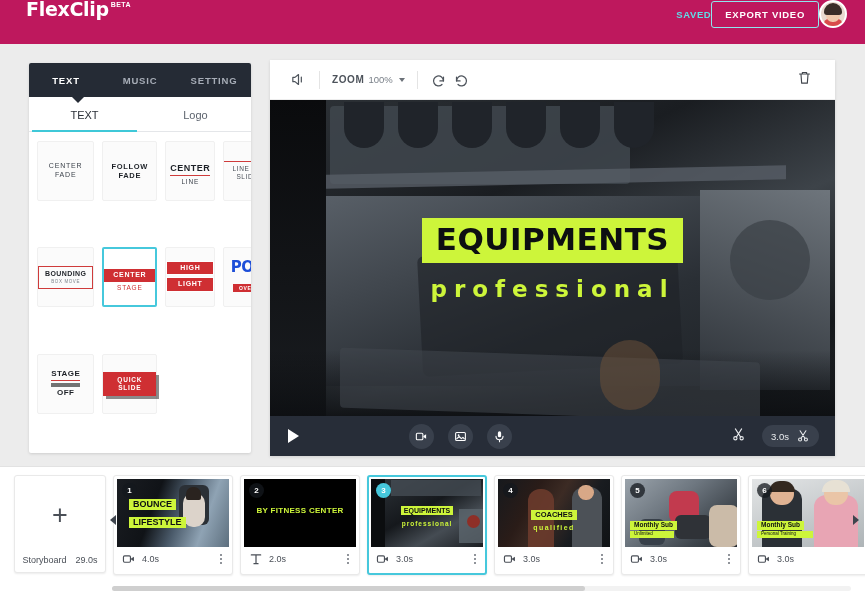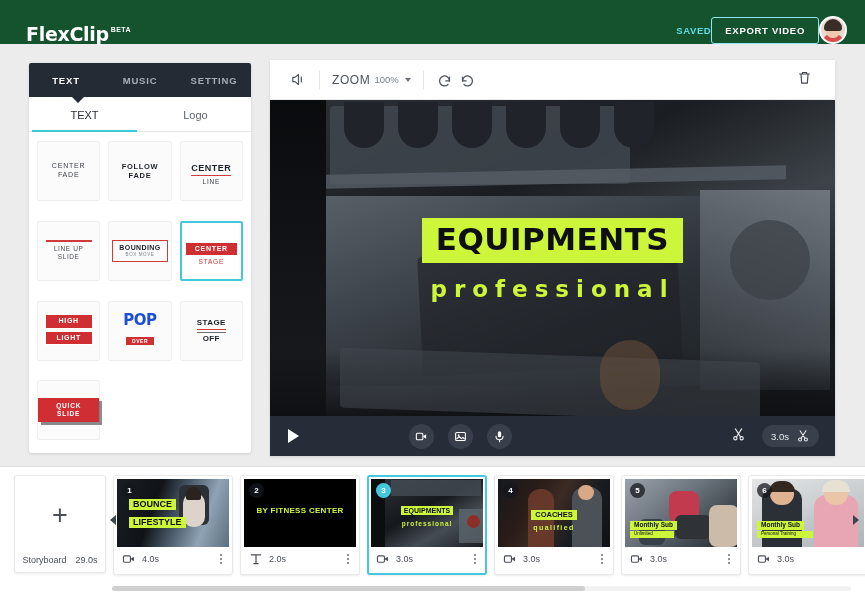--- a/index.html
+++ b/index.html
@@ -7,22 +7,22 @@
     width: 865px; height: 596px;
     background: #ececec;
     font-family: "Liberation Sans", sans-serif;
     overflow: hidden;
   }
   .app { position: relative; width: 865px; height: 596px; background: #ececec; }
 
   
   .header {
     position: absolute; left: 0; top: 0; width: 865px; height: 44px;
-    background: #14532d;
-    display: flex; align-items: flex-end;
+    background: #be185d;
+    display: flex; align-items: flex-start;
   }
   .logo-wrap { margin-left: 26px; display: flex; align-items: flex-start; }
   .logo {
     color: #ffffff; font-size: 19px; font-weight: bold;
     font-family: "DejaVu Sans", sans-serif; letter-spacing: -0.3px;
     line-height: 1;
   }
   .logo-beta {
     color: #ffffff; font-size: 7px; font-weight: bold; margin-left: 2px;
     letter-spacing: 0.4px; margin-top: 1px;
@@ -81,21 +81,21 @@
     cursor: pointer; position: relative; height: 100%;
     display: flex; align-items: center; justify-content: center;
   }
   .sub-tab.active { color: #2b3038; }
   .sub-tab.active::after {
     content: ""; position: absolute; bottom: -1px; left: 3px; right: 3px;
     height: 2px; background: #3fc8d8;
   }
   .preset-grid {
     padding: 9px 8px 0 8px; display: grid;
-    grid-template-columns: 1fr 1fr 1fr; gap: 8px;
+    grid-template-columns: 1fr 1fr 1fr 1fr; gap: 8px;
     height: 320px; overflow: hidden;
   }
   .preset {
     height: 60px; background: #fbfbfb; border: 1px solid #f0f0f0;
     border-radius: 2px; display: flex; align-items: center;
     justify-content: center; cursor: pointer; position: relative;
   }
   .preset.selected { border: 2px solid #46c8dc; background: #ffffff; }
   .pv { text-align: center; line-height: 1.25; }
 
@@ -121,39 +121,39 @@
     padding: 2px 0; width: 48px; letter-spacing: .7px; margin-bottom: 2px;
     border: 1px solid #ffffff;
   }
   .pv-pop-t { font-size: 15px; font-weight: bold; color: #1d4ed8;
     font-family: "DejaVu Sans", sans-serif; line-height: 1; letter-spacing: -.5px; }
   .pv-pop-b { background: #cf2f33; color: #fff; font-size: 5px; font-weight: bold;
     padding: 1px 6px; display: inline-block; letter-spacing: .6px; margin-top: 1px; }
   .pv-bounce-t { font-size: 8px; font-weight: bold; color: #1d2127; letter-spacing: .4px;
     border-bottom: 1.5px solid #cf3b3b; padding-bottom: 1px; }
   .pv-bounce-b { font-size: 8px; font-weight: bold; color: #1d2127; letter-spacing: .4px;
-    border-top: 1px solid #737373; padding-top: 1px; margin-top: 2px; }
+    border-top: 4px solid #737373; padding-top: 1px; margin-top: 2px; }
   .pv-quick {
     background: #cf2f33; color: #ffffff; font-size: 6.5px; font-weight: bold;
     padding: 4px 14px; letter-spacing: .8px; display: inline-block;
     box-shadow: 3px 3px 0 rgba(0,0,0,.45);
   }
 
   
   .stage {
     position: absolute; left: 270px; top: 60px; width: 565px; height: 396px;
     background: #ffffff; box-shadow: 0 1px 3px rgba(0,0,0,.12);
   }
   .stage-toolbar {
     height: 40px; display: flex; align-items: center;
     border-bottom: 1px solid #ededed; background: #ffffff;
   }
   .tb-item { display: flex; align-items: center; cursor: pointer; }
   .tb-sep { width: 1px; height: 18px; background: #e4e4e4; margin: 0 12px; }
-  .zoom-label { font-size: 12px; color: #4d535b; letter-spacing: .6px; font-weight: normal; }
+  .zoom-label { font-size: 10px; color: #4d535b; letter-spacing: .6px; font-weight: bold; }
   .zoom-val { font-size: 9.5px; color: #7a8089; margin-left: 4px; }
   .caret-dn {
     width: 0; height: 0; border-left: 3.5px solid transparent;
     border-right: 3.5px solid transparent; border-top: 4px solid #6b7178;
     margin-left: 6px;
   }
   .tb-icn { width: 17px; height: 17px; }
   .trash-wrap { margin-left: auto; margin-right: 22px; cursor: pointer; }
 
   .video {

